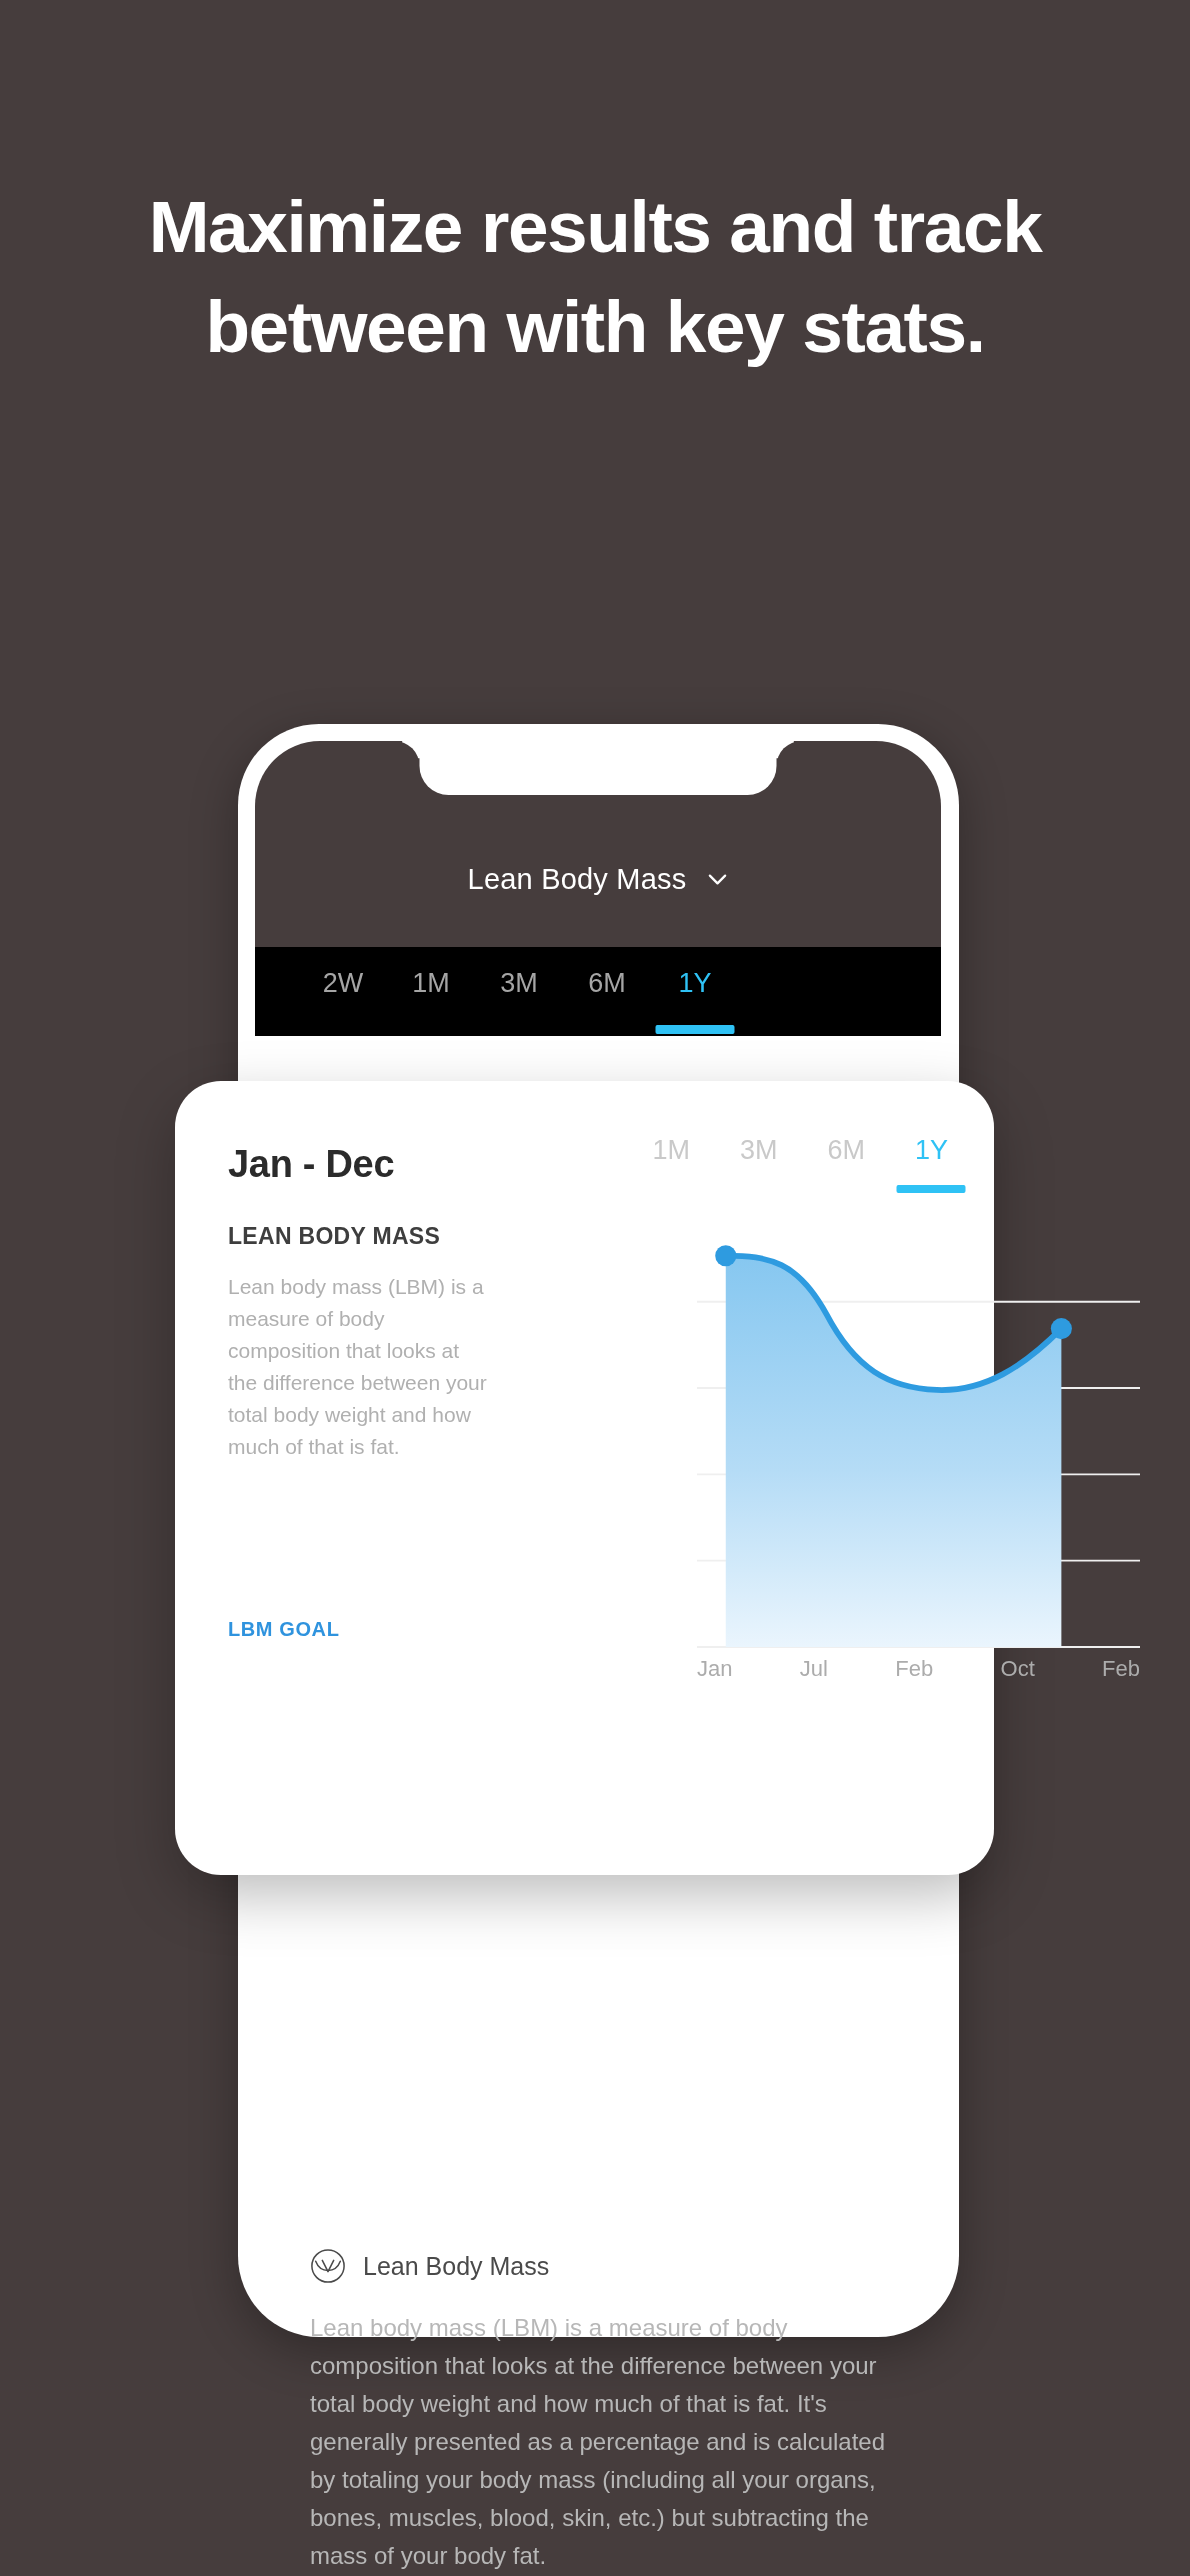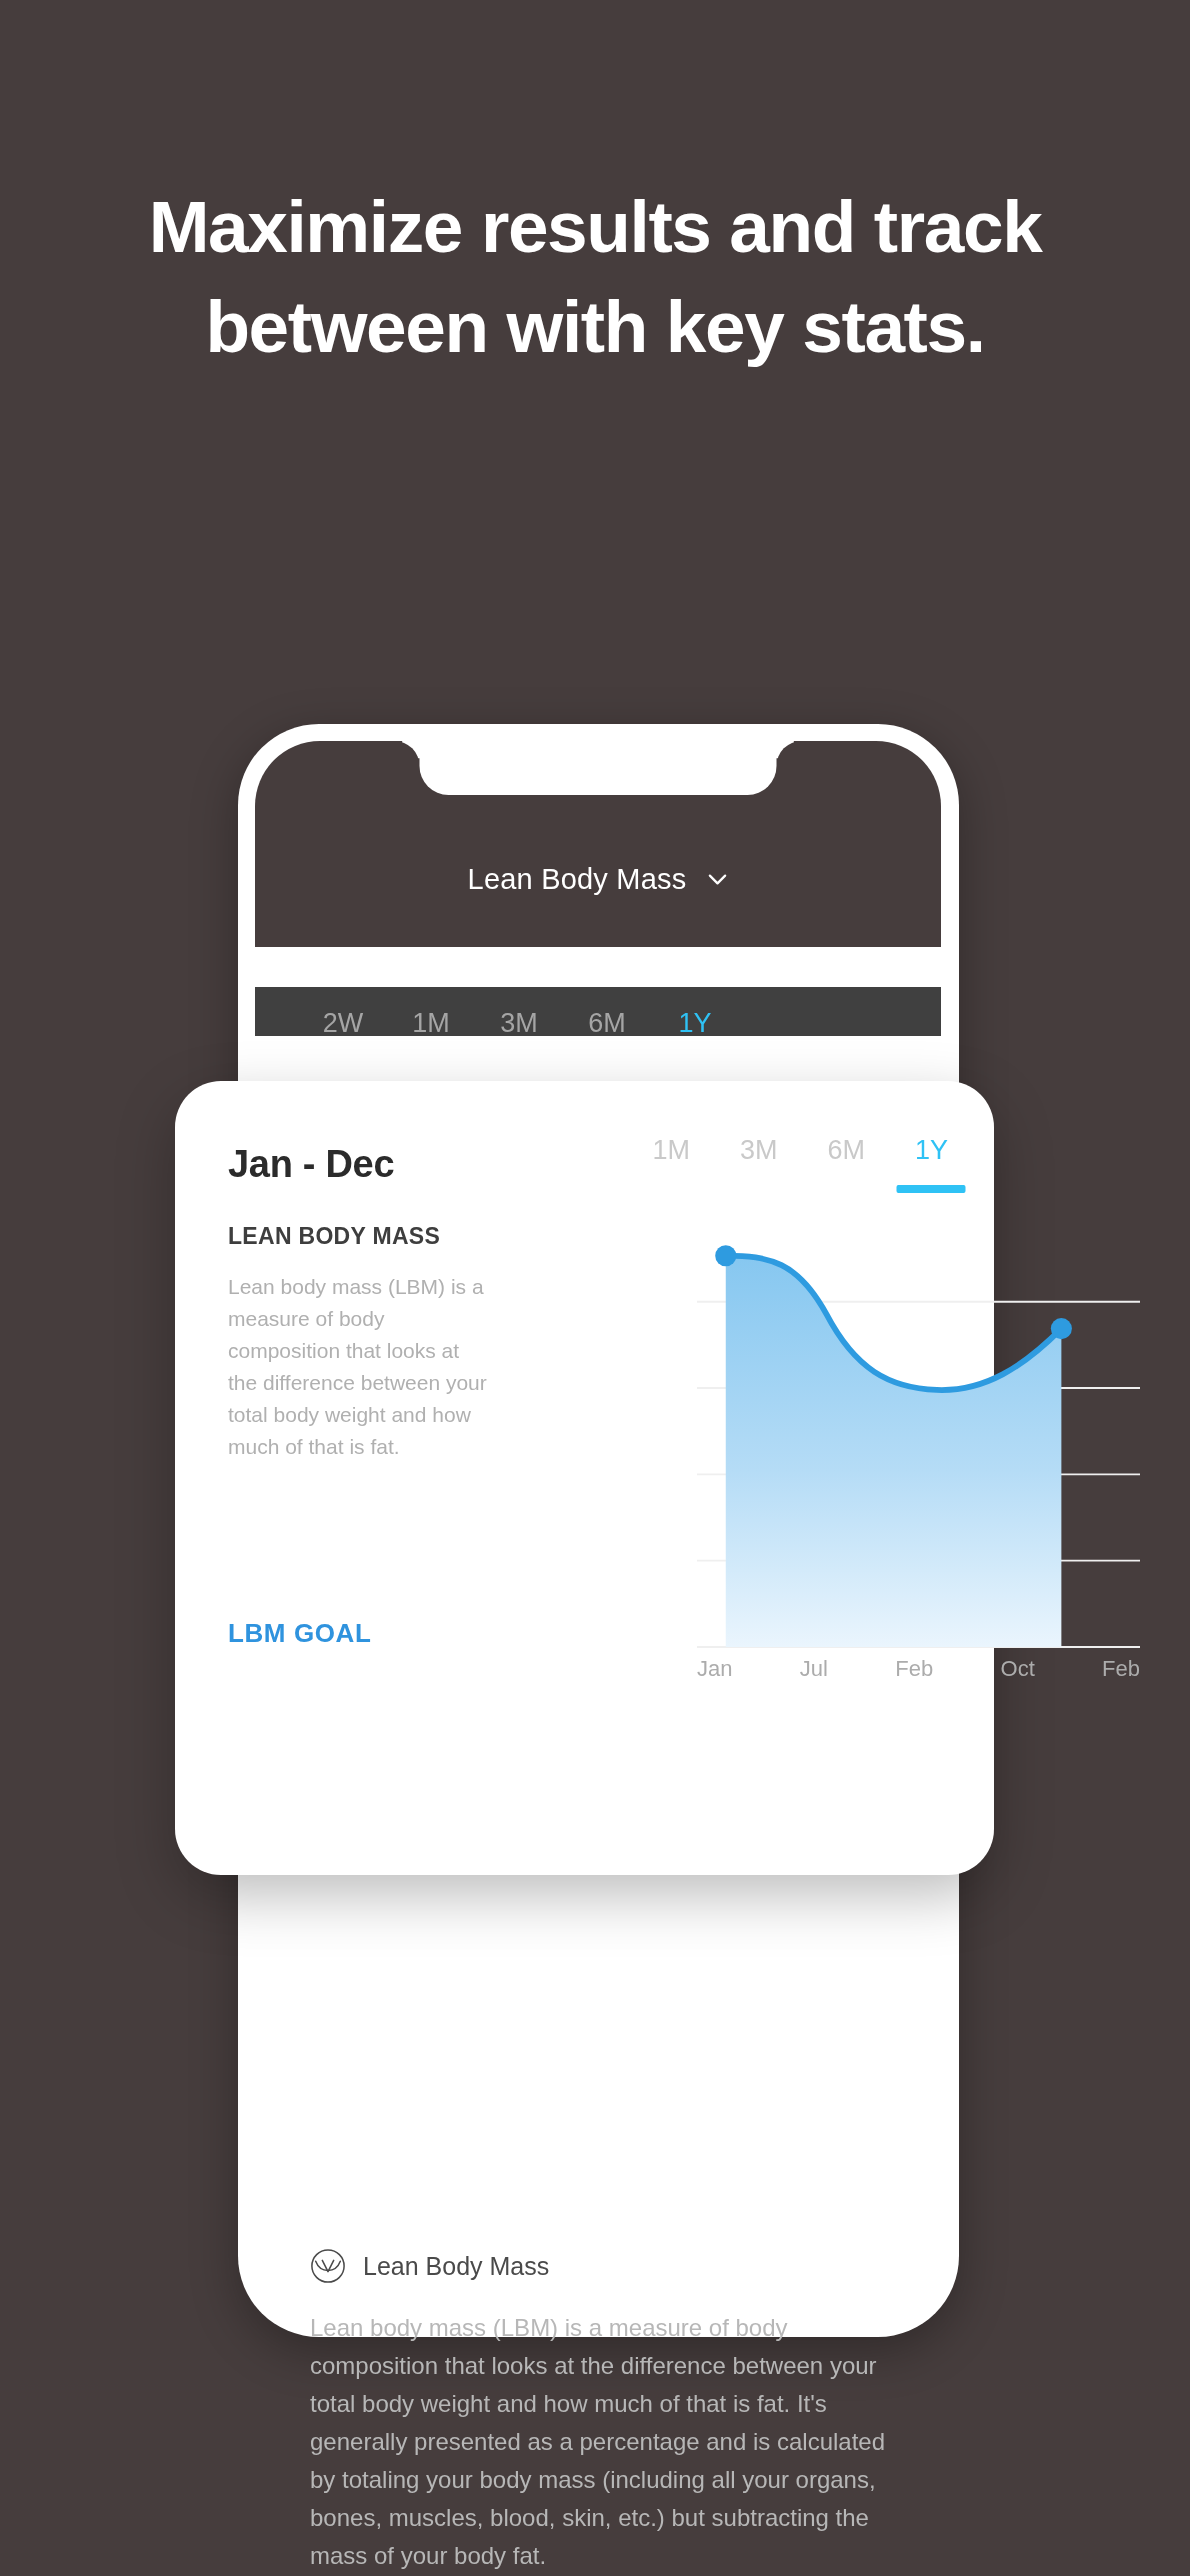--- a/index.html
+++ b/index.html
@@ -122,26 +122,25 @@
     box-shadow: -7.7px -7.7px 0 0 #FFFFFF;
   }
 
   
   .app-tabbar {
     position: absolute;
     left: 0;
     top: 206px;
     width: 686px;
     height: 89px;
-    background: #404040;
+    background: #000000;
     display: flex;
     align-items: flex-start;
     padding-left: 44px;
     padding-top: 21px;
-    margin-top: 40px;
   }
 
   .app-tab {
     position: relative;
     min-width: 88px;
     text-align: center;
     font-size: 27px;
     color: #A5A5A5;
     font-family: "Liberation Sans", sans-serif;
     padding-bottom: 35px;
@@ -282,21 +281,21 @@
     font-size: 21px;
     line-height: 32px;
     color: #B0B0B0;
     font-family: "Liberation Sans", sans-serif;
   }
 
   .lbm-goal-link {
     position: absolute;
     left: 53px;
     top: 537px;
-    font-size: 26px;
+    font-size: 20px;
     font-weight: bold;
     color: #2F93DE;
     letter-spacing: 0.6px;
     font-family: "Liberation Sans", sans-serif;
     background: none;
     border: none;
     cursor: pointer;
     padding: 0;
   }
 

